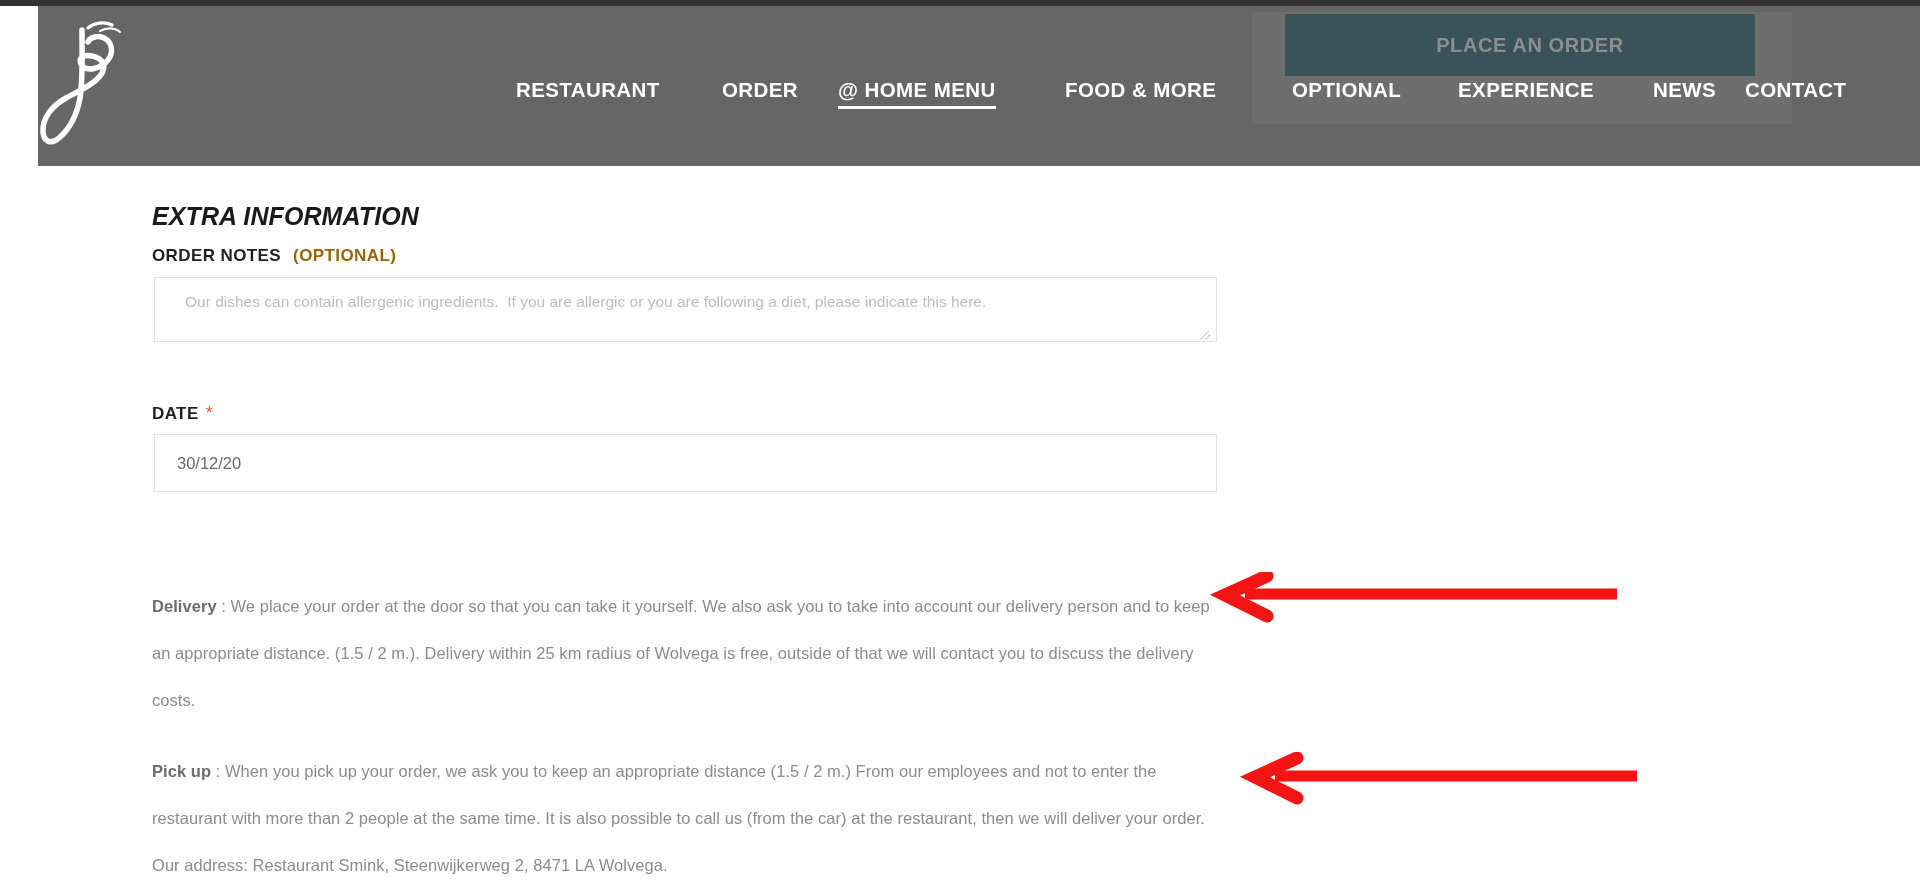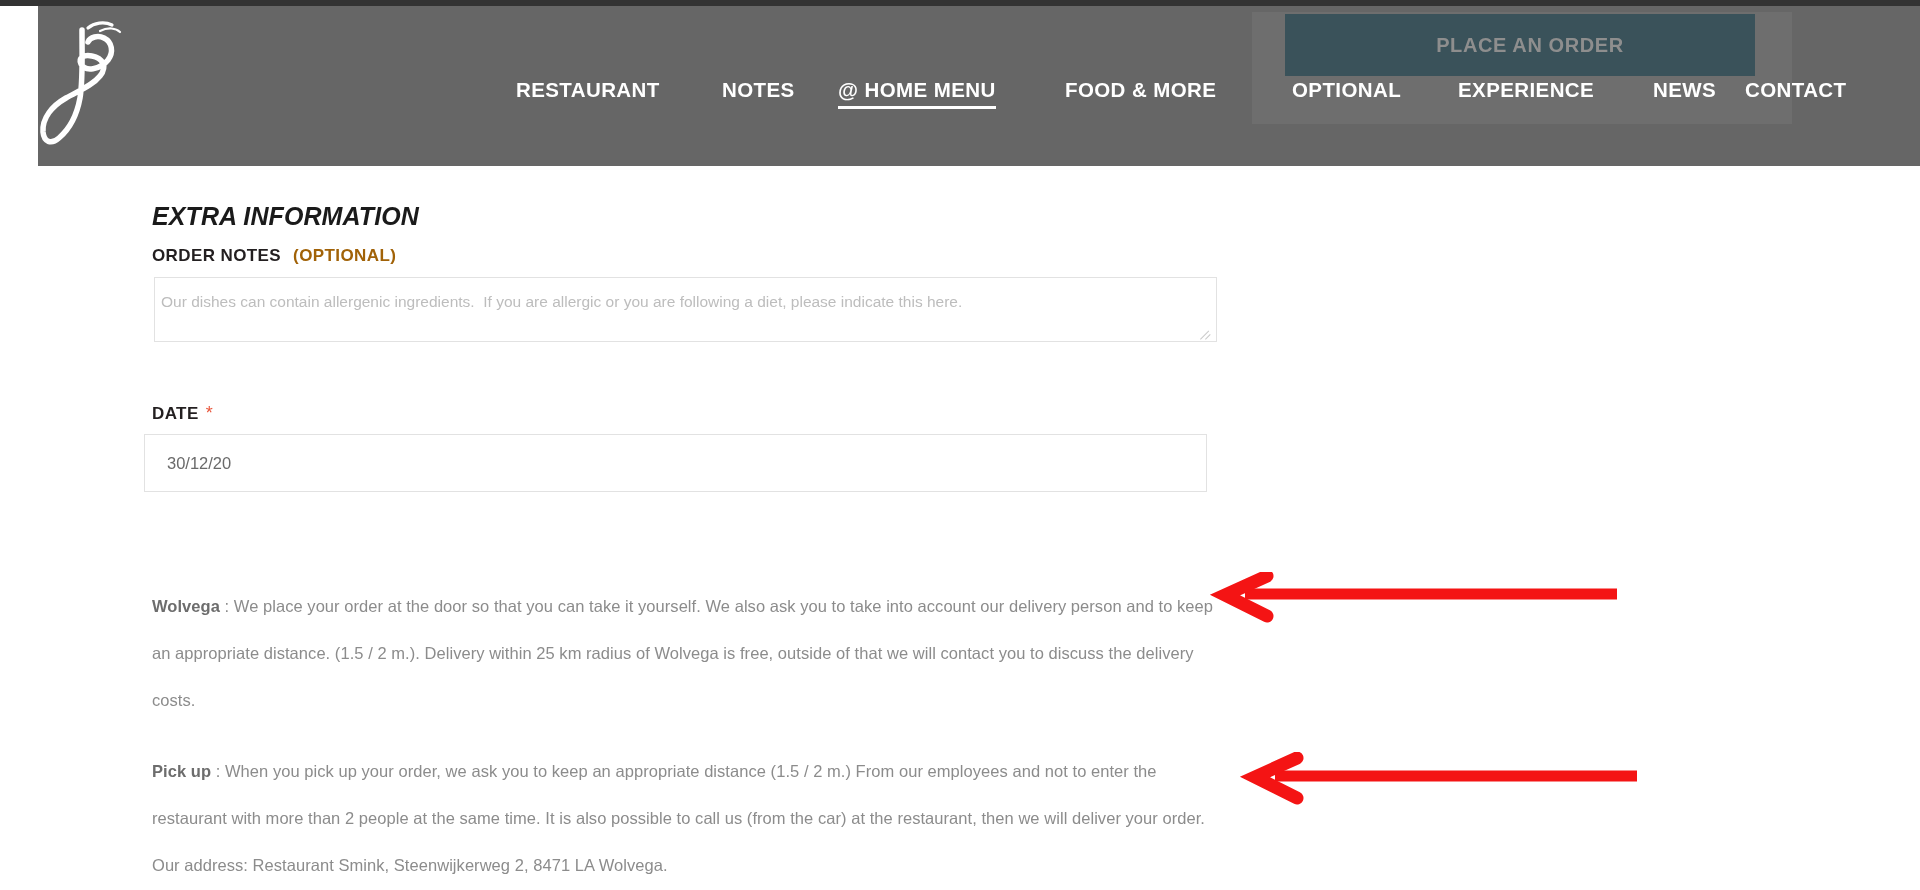--- a/index.html
+++ b/index.html
@@ -138,21 +138,21 @@
   .notes-label { top: 80px; left: 152px; }
   .date-label  { top: 237px; left: 152px; }
 
   .notes-box {
     position: absolute;
     top: 111px; left: 154px;
     width: 1063px; height: 65px;
     background: #ffffff;
     border: 1px solid #e2e2e2;
     resize: none;
-    padding: 14px 16px 0 6px;
+    padding: 14px 16px 0 30px;
     font-family: "Liberation Sans", sans-serif;
     font-size: 15.5px;
     color: #b4b4b4;
     line-height: 20px;
     outline: none;
   }
   .notes-box::placeholder { color: #bdbdbd; }
   .notes-grip {
     position: absolute;
     top: 161px; left: 1200px;
@@ -164,21 +164,21 @@
     display: block;
     height: 1px;
     background: #c9c9c9;
     transform-origin: 0 0;
   }
   .notes-grip i:nth-child(1) { width: 12px; top: 12px; left: 0; transform: rotate(-45deg); }
   .notes-grip i:nth-child(2) { width: 7px;  top: 12px; left: 5px; transform: rotate(-45deg); }
 
   .date-box {
     position: absolute;
-    top: 268px; left: 144px;
+    top: 268px; left: 154px;
     width: 1063px; height: 58px;
     background: #ffffff;
     border: 1px solid #e2e2e2;
     padding: 0 16px 0 22px;
     font-family: "Liberation Sans", sans-serif;
     font-size: 16.5px;
     color: #6a6a6a;
     outline: none;
   }
 
@@ -223,21 +223,21 @@
           <path d="M50 14 C56 9, 66 7, 74 11" stroke-width="3.2"></path>
           <path d="M62 17 C70 13, 78 14, 82 18" stroke-width="2.2"></path>
         </g>
       </svg>
     </div>
 
     <div class="cta-backpanel"></div>
 
     <nav class="main-nav">
       <div class="nav-item" style="left:516px"><span>RESTAURANT</span></div>
-      <div class="nav-item" style="left:722px"><span>NOTES</span></div>
+      <div class="nav-item" style="left:722px"><span>ORDER</span></div>
       <div class="nav-item active" style="left:838px"><span>@ HOME MENU</span></div>
       <div class="nav-item" style="left:1065px"><span>FOOD &amp; MORE</span></div>
       <div class="nav-item" style="left:1292px"><span>OPTIONAL</span></div>
       <div class="nav-item" style="left:1458px"><span>EXPERIENCE</span></div>
       <div class="nav-item" style="left:1653px"><span>NEWS</span></div>
       <div class="nav-item" style="left:1745px"><span>CONTACT</span></div>
     </nav>
 
     <div class="order-cta">
       <span>PLACE AN ORDER</span>
@@ -256,21 +256,21 @@
         <i></i>
         <i></i>
       </span>
 
     <div class="field-label date-label">
       <span>DATE</span><span class="req">*</span>
     </div>
     <input class="date-box" type="text" value="30/12/20" style="">
 
     <p class="para para-delivery">
-      <b>Wolvega</b><span> : </span><span>We place your order at the door so that you can take it yourself. We also ask you to take into account our delivery person and to keep an appropriate distance. (1.5 / 2 m.). Delivery within 25 km radius of Wolvega is free, outside of that we will contact you to discuss the delivery costs.</span>
+      <b>Delivery</b><span> : </span><span>We place your order at the door so that you can take it yourself. We also ask you to take into account our delivery person and to keep an appropriate distance. (1.5 / 2 m.). Delivery within 25 km radius of Wolvega is free, outside of that we will contact you to discuss the delivery costs.</span>
     </p>
 
     <p class="para para-pickup">
       <b>Pick up</b><span> : </span><span>When you pick up your order, we ask you to keep an appropriate distance (1.5 / 2 m.) From our employees and not to enter the restaurant with more than 2 people at the same time. It is also possible to call us (from the car) at the restaurant, then we will deliver your order. Our address: Restaurant Smink, Steenwijkerweg 2, 8471 LA Wolvega.</span>
     </p>
   </main>
 
   <svg class="arrow arrow-1" width="420" height="60" viewBox="0 0 420 60">
     <line x1="412" y1="22" x2="40" y2="22" stroke="#f41414" stroke-width="11"></line>
     <polyline points="62,4 20,23 62,44" fill="none" stroke="#f41414" stroke-width="13" stroke-linecap="round" stroke-linejoin="miter"></polyline>

